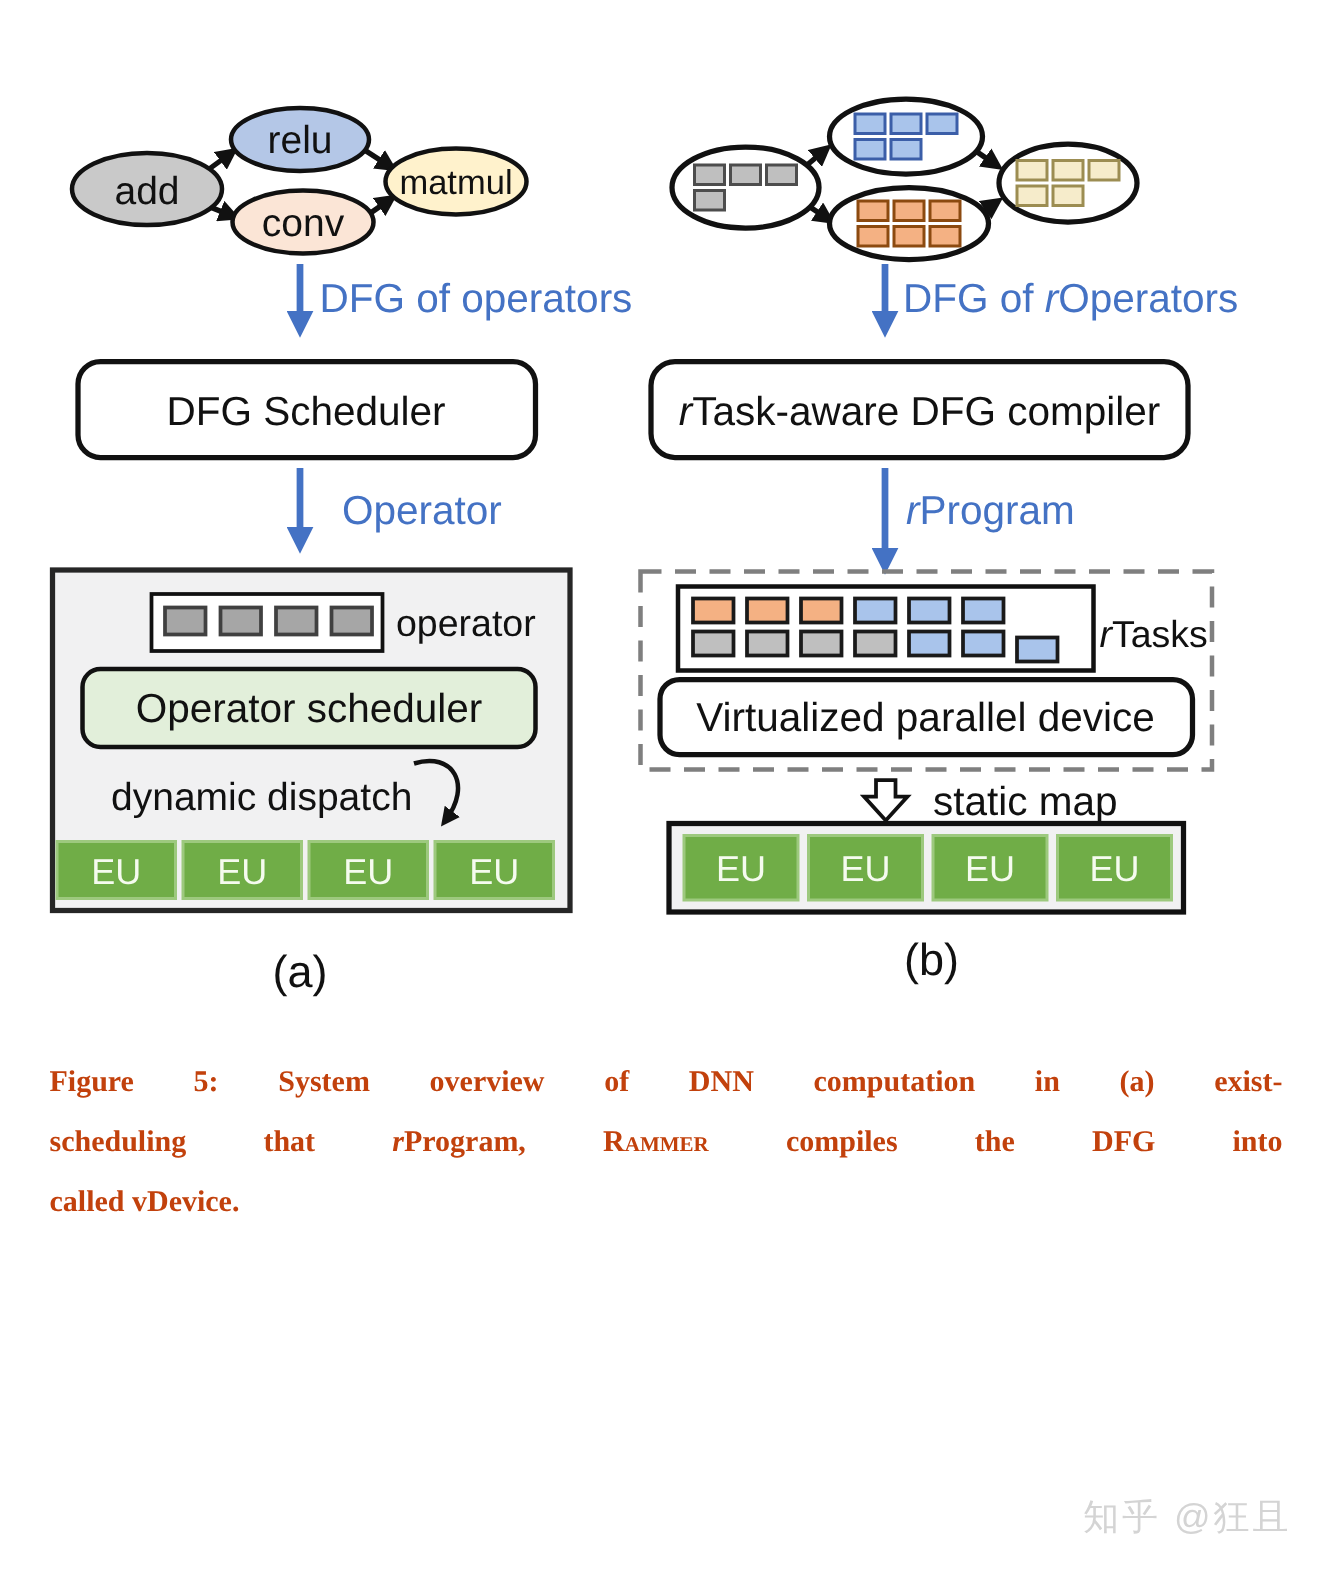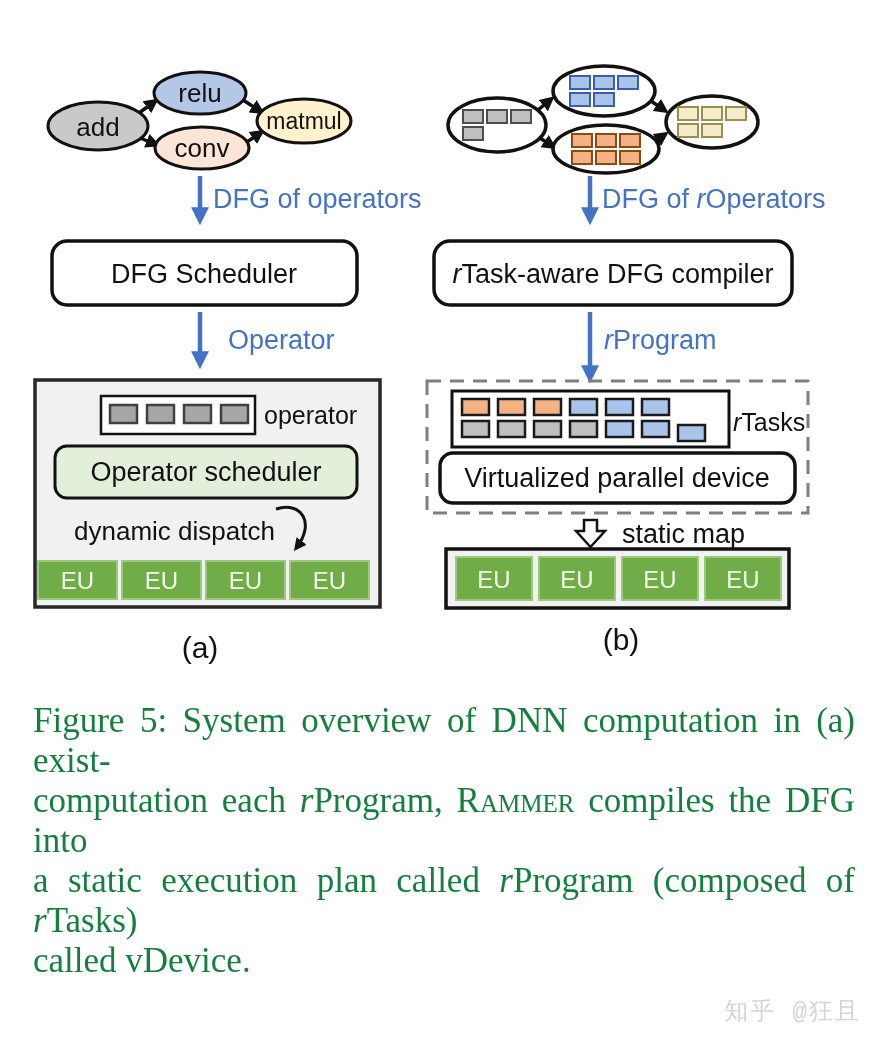--- a/index.html
+++ b/index.html
@@ -23,25 +23,25 @@
   .boxw{fill:#fff;stroke:#111;stroke-width:3.5;}
   .panel{stroke:#262626;stroke-width:3.5;}
   .dashed{fill:none;stroke:#7f7f7f;stroke-width:3;stroke-dasharray:14 9;}
   .curve{stroke:#111;stroke-width:3;fill:none;marker-end:url(#ah-black);}
   .hollow{fill:#fff;stroke:#111;stroke-width:2.5;}
   
   .seg-i{font-style:italic;}
   .seg-sc{font-variant:small-caps;}
   
   .caption{position:absolute;left:33px;top:701px;width:822px;
-           font-family:"Liberation Serif",serif;font-size:35px;line-height:40px;color:#15803d;}
+           font-family:"Liberation Serif",serif;font-size:20px;line-height:40px;color:#c2410c;font-weight:bold;}
   .cap-line{text-align:justify;text-align-last:justify;white-space:normal;}
   .cap-line.last{text-align-last:left;}
   .watermark{position:absolute;right:26px;top:995px;
-             font-family:Liberation Mono, monospace;font-size:24px;color:#d4d4d4;letter-spacing:2px;}
+             font-family:Liberation Sans, sans-serif;font-size:24px;color:#d4d4d4;letter-spacing:2px;}
 </style>
 </head>
 <body>
 
 <div class="page">
 
 <svg width="887" height="690" viewBox="0 0 887 690">
   <defs>
     <marker id="ah-black" viewBox="0 0 10 10" refX="6" refY="5" markerWidth="4.2" markerHeight="4.2" orient="auto">
       <path d="M0,0 L10,5 L0,10 z" fill="#111"></path>
@@ -177,20 +177,19 @@
           <text x="660" y="587.5" class="eu-text">EU</text>
           <rect x="705" y="557" width="76" height="43" fill="#70ad47" stroke="#9dc97e" stroke-width="2"></rect>
           <text x="743" y="587.5" class="eu-text">EU</text>
         </g>
   </g>
   <text class="tag" x="621" y="650">(b)</text>
 </svg>
 
 <div class="caption">
       <div class="cap-line"><span>Figure 5: System overview of DNN computation in (a) exist-</span></div>
-      <div class="cap-line"><span>computation each </span><span class="seg-i">r</span><span>Program, R</span><span class="seg-sc">ammer</span><span> compiles the DFG into</span></div>
-      <div class="cap-line"><span>a static execution plan called </span><span class="seg-i">r</span><span>Program (composed of </span><span class="seg-i">r</span><span>Tasks)</span></div>
+      <div class="cap-line"><span>scheduling that </span><span class="seg-i">r</span><span>Program, R</span><span class="seg-sc">ammer</span><span> compiles the DFG into</span></div>
       <div class="cap-line last"><span>called vDevice.</span></div>
     </div>
 
 <div class="watermark">知乎 @狂且</div>
 
 </div>
 
 </body></html>

